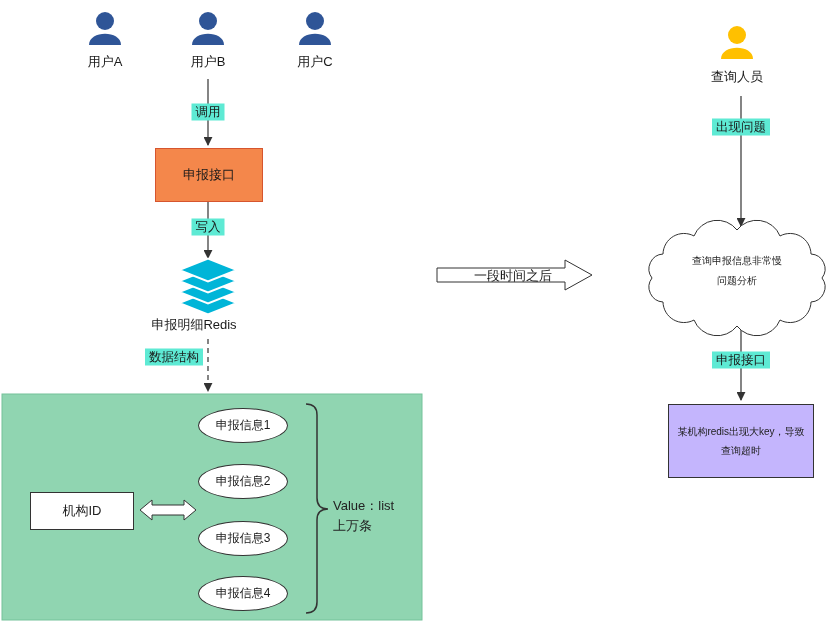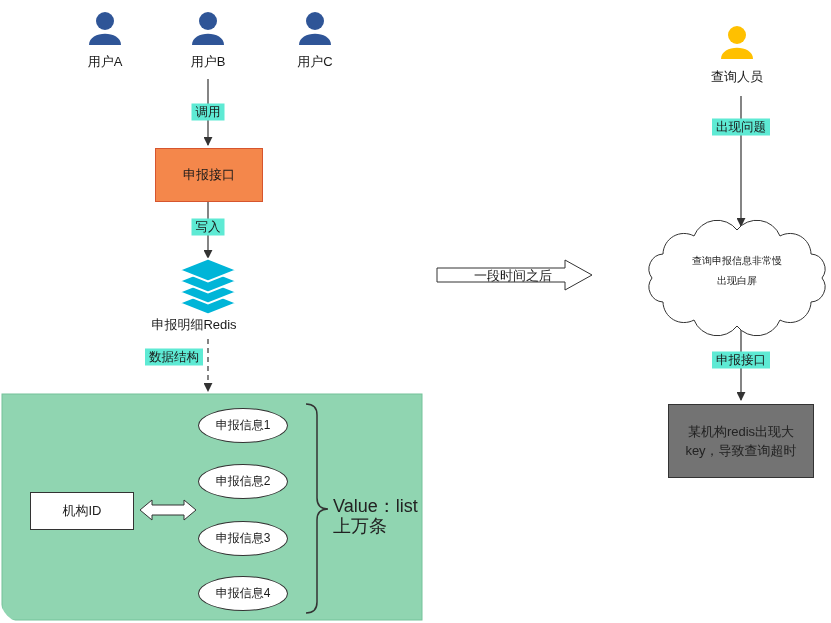--- a/index.html
+++ b/index.html
@@ -1,18 +1,18 @@
 <!DOCTYPE html>
 <html><head>
 <meta charset="utf-8">
 <style>
   html,body { margin:0; padding:0; background:#fff; }
   #canvas {
     position:relative; width:831px; height:623px; background:#ffffff;
-    font-family:"Liberation Sans", sans-serif; color:#222; overflow:hidden;border-radius:25px;
+    font-family:"Liberation Sans", sans-serif; color:#222; overflow:hidden;
   }
   #shapes { position:absolute; left:0; top:0; z-index:1; }
   .ov { position:absolute; z-index:2; }
   .lbl {
     transform:translate(-50%,-50%);
     font-size:13px; white-space:nowrap; text-align:center; color:#1a1a1a;
   }
   .linelbl {
     transform:translate(-50%,-50%);
     font-size:12.5px; white-space:nowrap; background:#5eead4; padding:0 4px; color:#1a1a1a;text-align:center;
@@ -28,30 +28,30 @@
     background:#fff; border:1px solid #333; border-radius:50%;
     display:flex; align-items:center; justify-content:center;
     font-size:12px; color:#1a1a1a;
   }
   .org-box {
     left:30px; top:492px; width:102px; height:36px;
     background:#fff; border:1px solid #333;
     display:flex; align-items:center; justify-content:center;
     font-size:13px;
   }
-  .value-text { left:333px; top:496px; font-size:18px; line-height:20px; }
+  .value-text { left:333px; top:496px; font-size:13px; line-height:20px; }
   .cloud-text {
     left:737px; top:271px; transform:translate(-50%,-50%);
     text-align:center; font-size:10px; line-height:20px; white-space:nowrap;
   }
   .conclusion-box {
     left:668px; top:404px; width:146px; height:74px;
-    background:#737373; border:1px solid #333;
+    background:#c4b5fd; border:1px solid #333;
     display:flex; align-items:center; justify-content:center;
-    text-align:center; font-size:13px; line-height:19px; padding:20px 8px;
+    text-align:center; font-size:10px; line-height:19px; padding:20px 8px;
     box-sizing:border-box;
   }
   .arrow { stroke:#333; stroke-width:1.2; marker-end:url(#ah); }
   .dashed { stroke-dasharray:5 4; }
 </style>
 </head>
 <body>
 
 <div id="canvas">
 
@@ -115,21 +115,21 @@
   <div class="ov linelbl" style="left:208px; top:227px;">写入</div>
   <div class="ov lbl" style="left:194px; top:325px;">申报明细Redis</div>
   <div class="ov linelbl" style="left:174px; top:357px;">数据结构</div>
 
   <div class="ov lbl" style="left:513px; top:246px;margin-top:30px;">一段时间之后</div>
 
   <div class="ov lbl" style="left:737px; top:77px;">查询人员</div>
   <div class="ov linelbl" style="left:741px; top:127px;">出现问题</div>
   <div class="ov cloud-text">
     <div>查询申报信息非常慢</div>
-    <div>出现白屏</div>
+    <div>问题分析</div>
   </div>
   <div class="ov linelbl" style="left:741px; top:360px;">申报接口</div>
   <div class="ov conclusion-box">
     <span>某机构redis出现大key，导致查询超时</span>
   </div>
 
   <div class="ov ellipse" style="top:408px;">
     <span>申报信息1</span>
   </div>
   <div class="ov ellipse" style="top:464px;">

